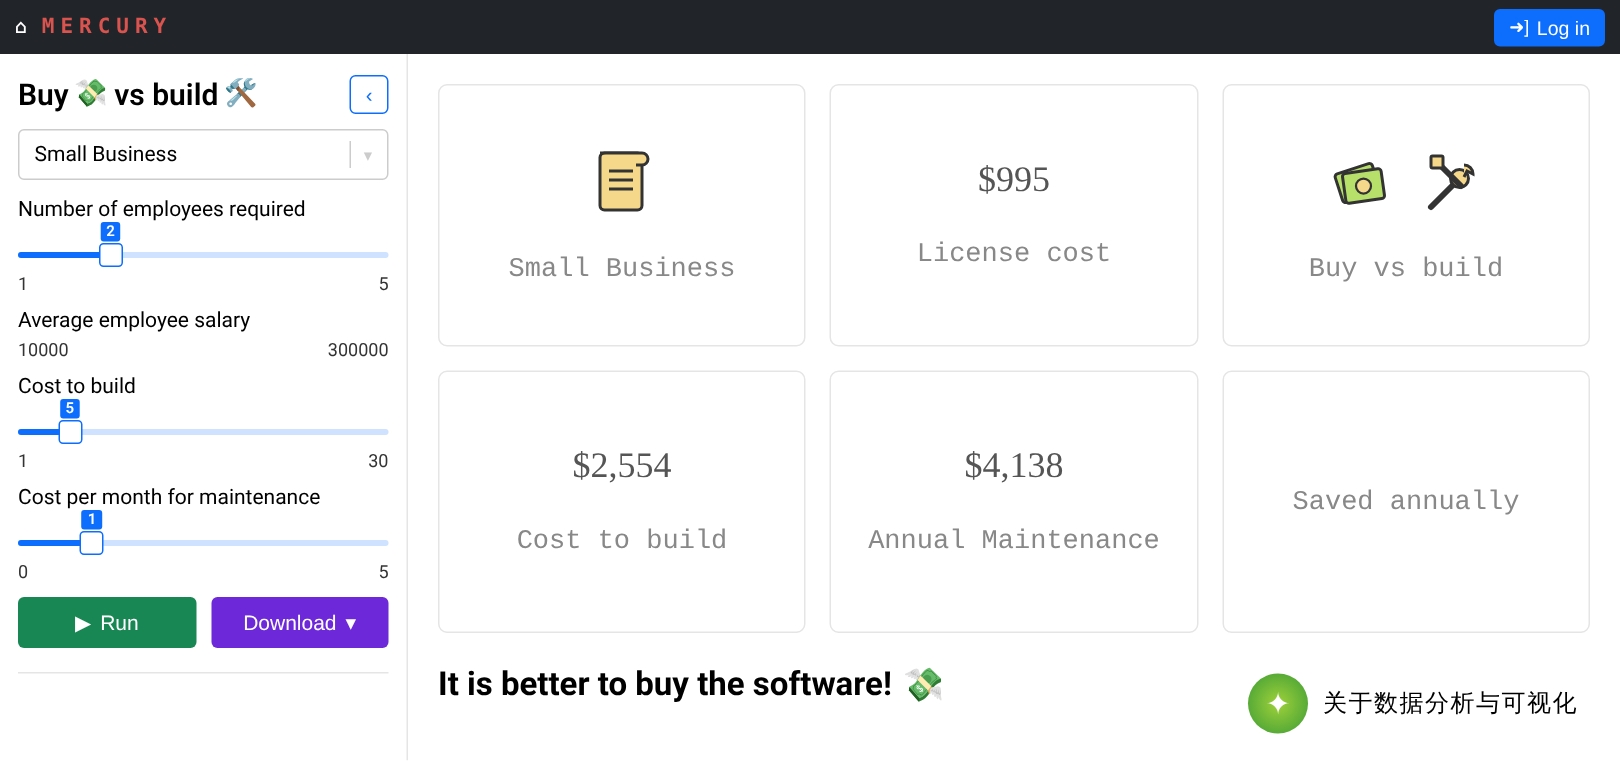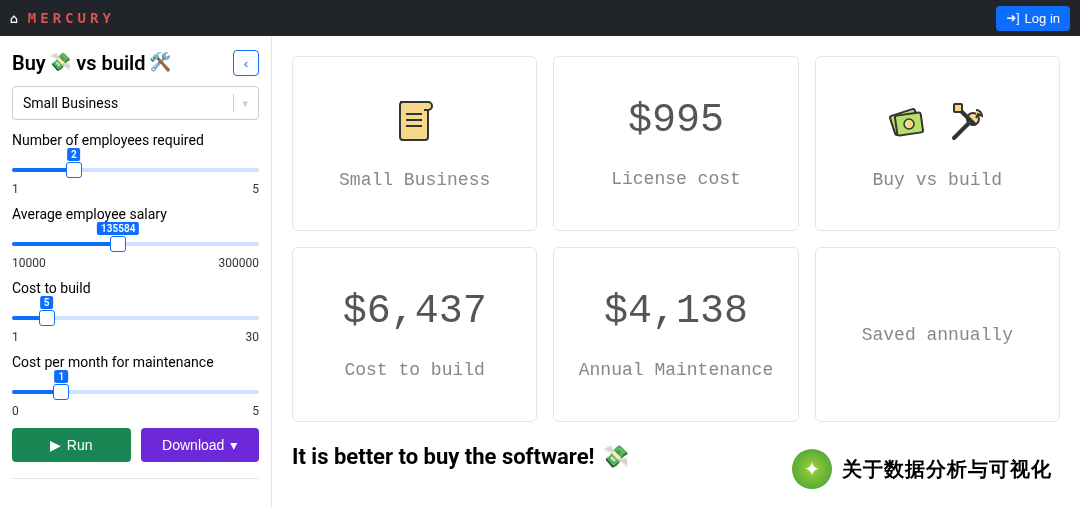--- a/index.html
+++ b/index.html
@@ -147,22 +147,22 @@
     border-radius: 6px;
     height: 175px;
     display: flex;
     flex-direction: column;
     align-items: center;
     justify-content: center;
     gap: 26px;
     padding: 10px;
   }
   .card .big {
-    font-family: Liberation Mono, monospace;
-    font-size: 40px;
+    font-family: Liberation Serif, serif;
+    font-size: 24px;
     color: #555;
     white-space: nowrap;
   }
   .card .label {
     font-family: "Courier New", monospace;
     font-size: 18px;
     color: #888;
     white-space: nowrap;
   }
   .card .icons { display: flex; gap: 14px; }
@@ -183,21 +183,21 @@
     padding: 6px 12px 6px 6px;
     border-radius: 30px;
   }
   .overlay-badge .circ {
     width: 40px; height: 40px; border-radius: 50%;
     background: radial-gradient(circle at 50% 50%, #9fd13a 0%, #3a9b35 100%);
     display: flex; align-items: center; justify-content: center;
     color: #fff; font-size: 20px;
   }
   .overlay-badge .txt {
-    font-size: 20px; font-weight: 700; letter-spacing: 1px;
+    font-size: 16px; font-weight: 400; letter-spacing: 1px;
   }
 </style>
 </head>
 <body>
 
 <svg width="0" height="0" style="position:absolute">
   <defs>
     <g id="scroll-icon">
       <rect x="8" y="4" width="28" height="38" rx="3" fill="#f5d88a" stroke="#333" stroke-width="2"></rect>
       <path d="M8 4 h28 a4 4 0 0 1 0 8 h-4" fill="#f5d88a" stroke="#333" stroke-width="2"></path>
@@ -263,26 +263,20 @@
             <div class="bubble" style="left:25%">2</div>
             <div class="thumb" style="left:25%"></div>
           </div>
           <div class="minmax">
             <span>1</span>
             <span>5</span>
           </div>
         </div>
         <div class="slider-block">
           <div class="field-label">Average employee salary</div>
-          <div class="slider-wrap">
-            <div class="track"></div>
-            <div class="track-fill" style="width:43%"></div>
-            <div class="bubble" style="left:43%">135584</div>
-            <div class="thumb" style="left:43%"></div>
-          </div>
           <div class="minmax">
             <span>10000</span>
             <span>300000</span>
           </div>
         </div>
         <div class="slider-block">
           <div class="field-label">Cost to build</div>
           <div class="slider-wrap">
             <div class="track"></div>
             <div class="track-fill" style="width:14%"></div>
@@ -343,21 +337,21 @@
             <svg viewBox="0 0 46 46">
               <use href="#money-icon"></use>
             </svg>
             <svg viewBox="0 0 46 46">
               <use href="#tools-icon"></use>
             </svg>
           </div>
           <div class="label">Buy vs build</div>
         </div>
         <div class="card">
-          <div class="big">$6,437</div>
+          <div class="big">$2,554</div>
           <div class="label">Cost to build</div>
         </div>
         <div class="card">
           <div class="big">$4,138</div>
           <div class="label">Annual Maintenance</div>
         </div>
         <div class="card">
           <div class="label">Saved annually</div>
         </div>
       </div>

